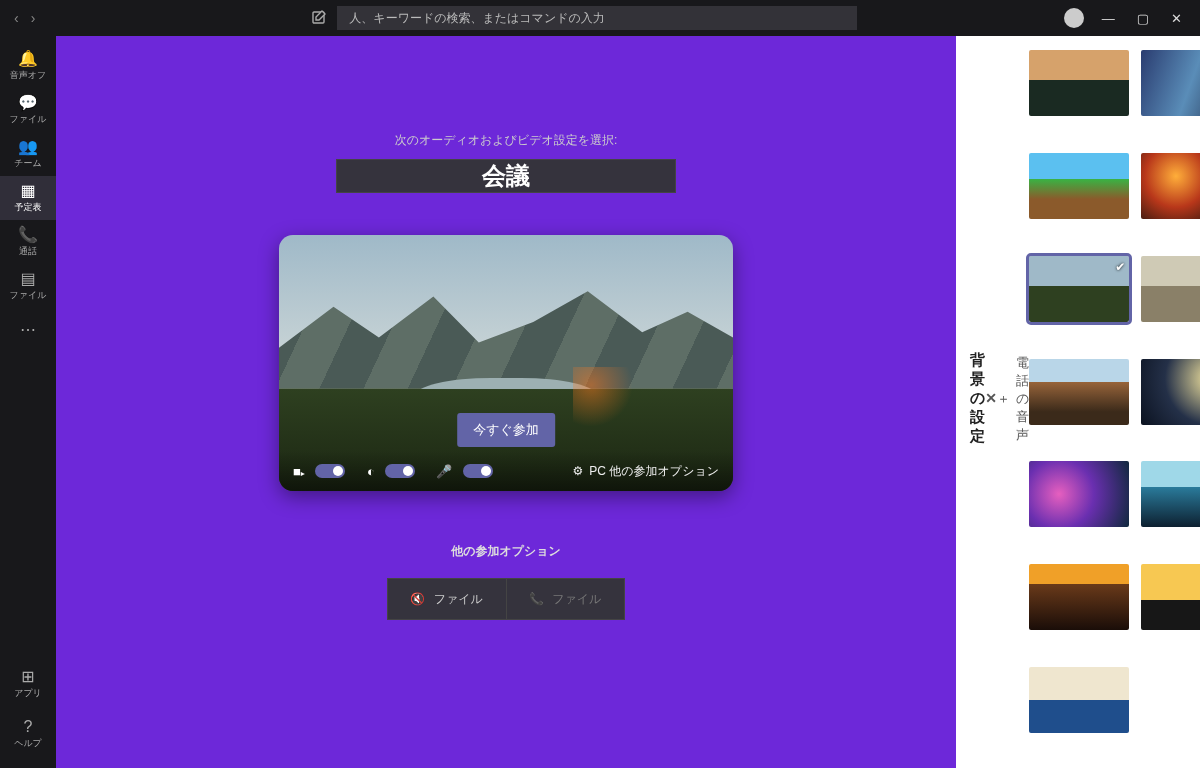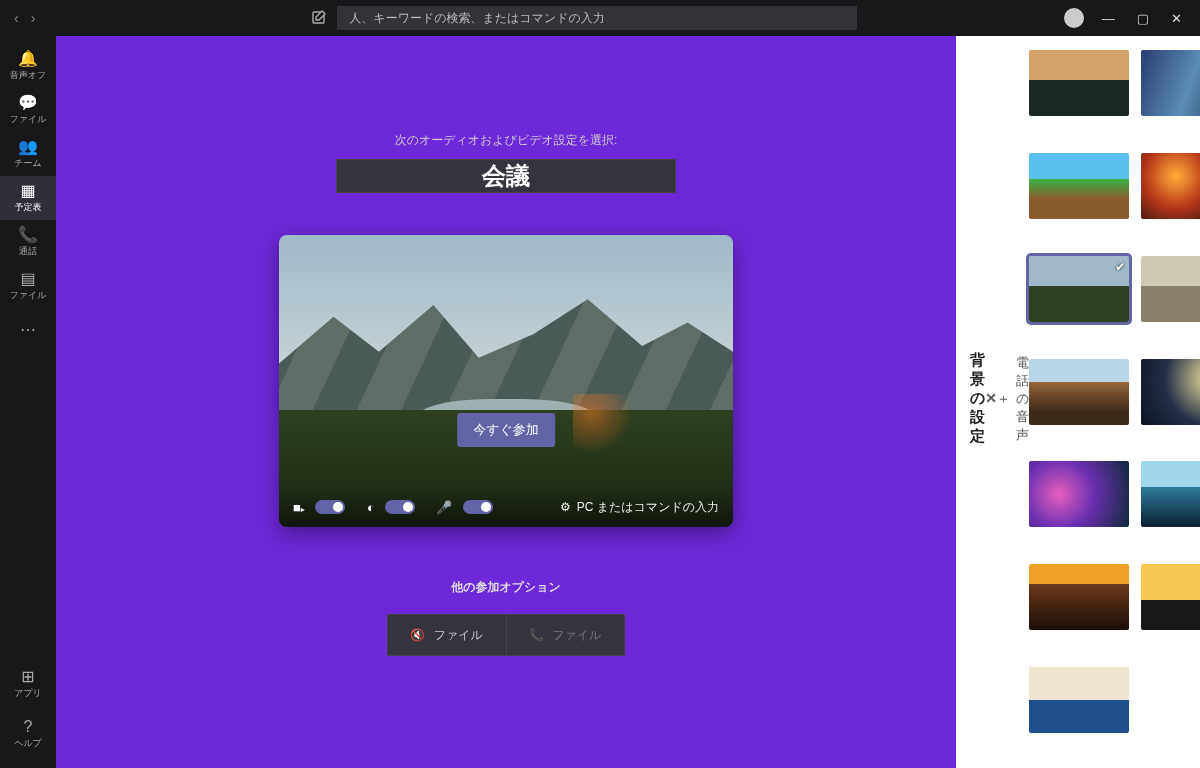--- a/index.html
+++ b/index.html
@@ -16,21 +16,21 @@
   .win-controls span { cursor: pointer; }
   .body { flex: 1; display: flex; min-height: 0; }
   .leftnav { width: 56px; background: #18181b; display: flex; flex-direction: column; align-items: center; padding-top: 8px; }
   .nav-item { width: 56px; height: 44px; display: flex; flex-direction: column; align-items: center; justify-content: center; color: #aaa; font-size: 9px; gap: 2px; cursor: pointer; }
   .nav-item.active { background: #302e39; color: #fff; }
   .nav-item .ic { font-size: 16px; line-height: 1; }
   .nav-bottom { margin-top: auto; margin-bottom: 12px; display:flex; flex-direction:column; gap:6px;}
   .main { flex: 1; background: #6d28d9; display: flex; flex-direction: column; align-items: center; padding-top: 96px; position: relative; }
   .subtitle { font-size: 12px; color: #ccc; margin-bottom: 10px; }
   .meeting-title-box { width: 340px; height: 34px; background: #35333d; border:1px solid #444; display:flex; align-items:center; justify-content:center; font-size:24px; font-weight:600; margin-bottom:42px;text-align:center;}
-  .preview { width: 454px; height: 292px; border-radius: 8px; position: relative; overflow: hidden; box-shadow: 0 6px 20px rgba(0,0,0,.4); }
+  .preview { width: 454px; height: 256px; border-radius: 14px; position: relative; overflow: hidden; box-shadow: 0 6px 20px rgba(0,0,0,.4); }
   .preview-bg { position:absolute; inset:0; }
   .sky { position:absolute; inset:0; background: linear-gradient(#9fb9c8,#cfd8d8 55%,#6b7a60 55%, #2f3a25); }
   .mtn { position:absolute; bottom:40%; left:0; right:0; height:40%; background: linear-gradient(transparent, transparent), repeating-linear-gradient(115deg,#4a5a56 0 40px,#5e6e66 40px 80px); clip-path: polygon(0 100%,0 60%,12% 20%,22% 50%,34% 10%,44% 55%,56% 35%,68% 5%,80% 45%,90% 25%,100% 50%,100% 100%); }
   .lake { position:absolute; bottom:30%; left:30%; width:40%; height:14%; background:#9db0b2; border-radius:50%/60%; }
   .forest { position:absolute; bottom:0; left:0; right:0; height:40%; background: linear-gradient(#2e4020,#1b2612); }
   .orange { position:absolute; bottom:25%; right:22%; width:60px; height:60px; background: radial-gradient(circle at 30% 30%, rgba(255,120,30,.5), transparent 70%); }
   .join-btn { position:absolute; top:178px; left:50%; transform:translateX(-50%); background:#6264a7; color:#fff; border:none; padding:8px 16px; font-size:13px; border-radius:3px; cursor:pointer;}
   .controls { position:absolute; bottom:0; left:0; right:0; height:40px; background: linear-gradient(transparent, rgba(0,0,0,.45)); display:flex; align-items:center; gap:10px; padding:0 14px; font-size:12px;}
   .toggle { width:30px; height:14px; background:#6264a7; border-radius:8px; position:relative; cursor:pointer;}
   .toggle::after { content:""; position:absolute; right:2px; top:2px; width:10px; height:10px; background:#fff; border-radius:50%; }
@@ -149,21 +149,21 @@
         <button class="join-btn">今すぐ参加</button>
         <div class="controls">
           <span class="ctl-ic">■<span style="font-size:8px;">▸</span></span>
           <span class="toggle"></span>
           <span class="ctl-ic" style="margin-left:12px">◐</span>
           <span class="toggle"></span>
           <span class="ctl-ic" style="margin-left:12px">🎤</span>
           <span class="toggle"></span>
           <div class="pc-audio">
             <span>⚙</span>
-            <span>PC またはコマンドの入力</span>
+            <span>PC 他の参加オプション</span>
           </div>
         </div>
       </div>
 
       <div class="other-title">他の参加オプション</div>
       <div class="option-row">
         <div class="opt">
           <span>🔇</span>
           <span>ファイル</span>
         </div>

